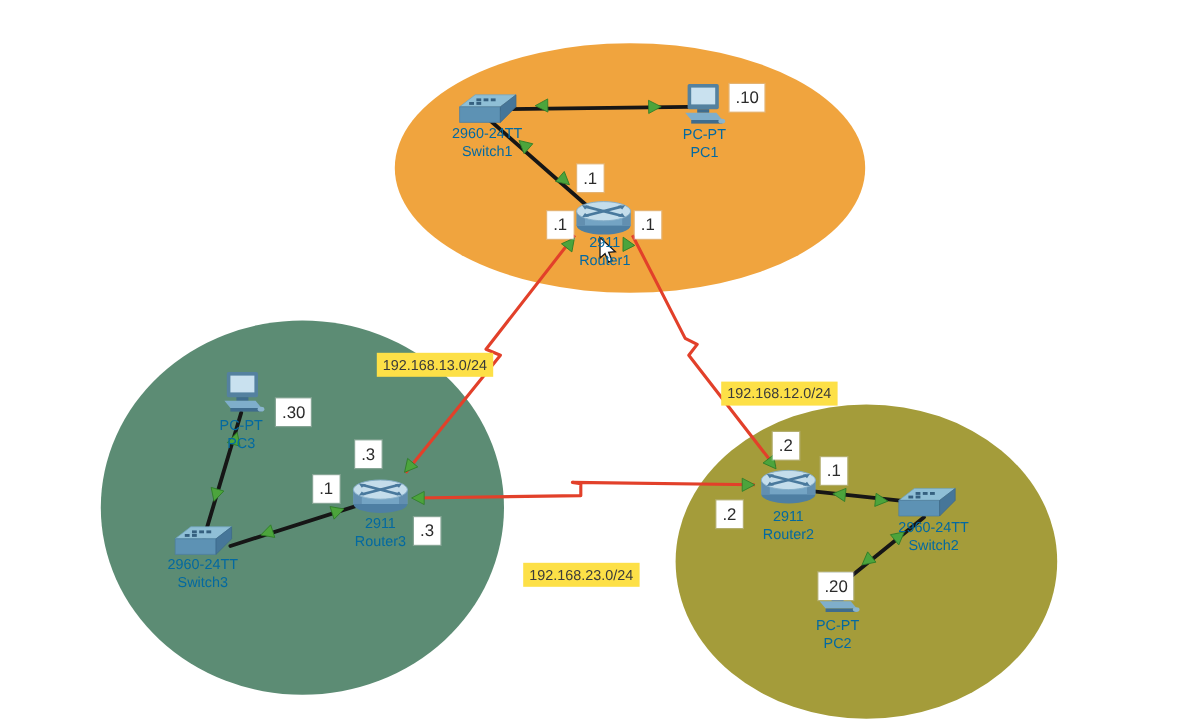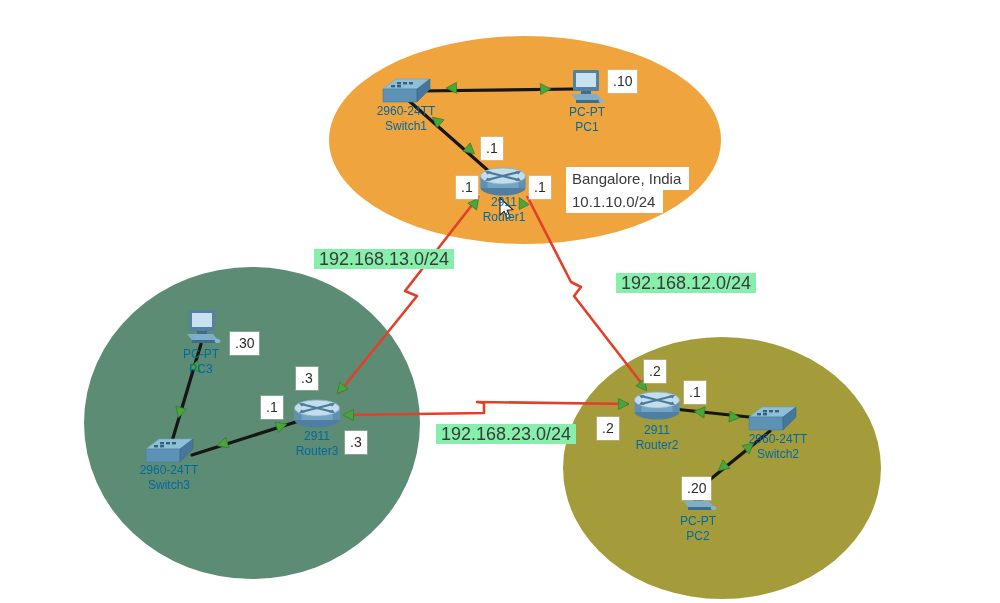--- a/index.html
+++ b/index.html
@@ -14,22 +14,22 @@
   }
   .dev-label span{display:block;}
   .badge{
     position:absolute;background:#ffffff;color:#2b2b2b;
     font-size:14px;line-height:17px;padding:3px 5px;min-width:12px;
     box-shadow:0 0 0 1px rgba(210,210,210,.35);
   }
   .note{position:absolute;font-size:15px;line-height:21px;color:#3a3a3a;}
   .note span{display:table;background:#ffffff;padding:1px 8px 1px 6px;}
   .wan-label{
-    position:absolute;background:#86efac;color:#3a3a3a;
-    font-size:18px;line-height:18px;padding:1px 5px;white-space:nowrap;
+    position:absolute;background:#fde047;color:#3a3a3a;
+    font-size:12px;line-height:18px;padding:1px 5px;white-space:nowrap;margin-top:45px;
   }
 </style>
 </head>
 <body>
 
 <div id="canvas">
 
   <svg id="net-svg" width="1000" height="603" viewBox="0 0 1000 603">
 
     <defs>
@@ -162,22 +162,18 @@
   <div class="badge" style="left:529px;top:176px">.1</div>
   <div class="badge" style="left:230px;top:332px">.30</div>
   <div class="badge" style="left:261px;top:396px">.1</div>
   <div class="badge" style="left:296px;top:367px">.3</div>
   <div class="badge" style="left:345px;top:431px">.3</div>
   <div class="badge" style="left:644px;top:360px">.2</div>
   <div class="badge" style="left:597px;top:417px">.2</div>
   <div class="badge" style="left:684px;top:381px">.1</div>
   <div class="badge" style="left:682px;top:477px">.20</div>
 
-  <div class="note" style="left:566px;top:167px">
-    <span>Bangalore, India</span>
-    <span>10.1.10.0/24</span>
-  </div>
 
   <div class="wan-label" style="left:314px;top:249px">192.168.13.0/24</div>
-  <div class="wan-label" style="left:616px;top:273px">192.168.12.0/24</div>
+  <div class="wan-label" style="left:601px;top:273px">192.168.12.0/24</div>
   <div class="wan-label" style="left:436px;top:424px">192.168.23.0/24</div>
 
 </div>
 
 </body></html>

